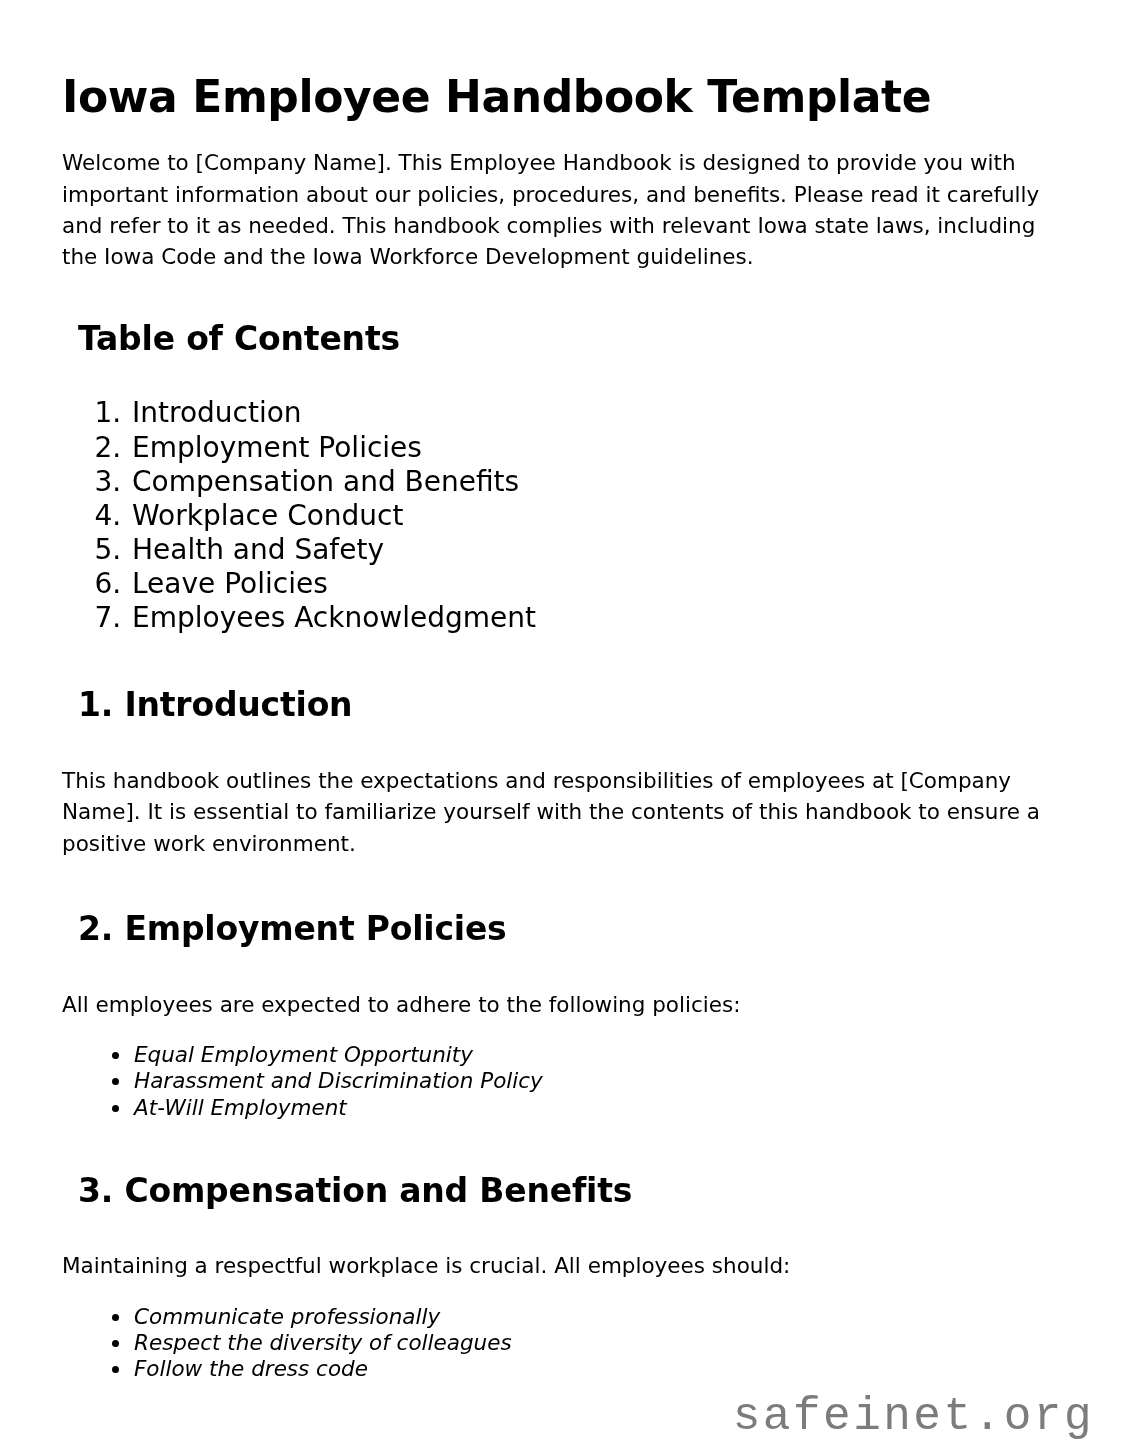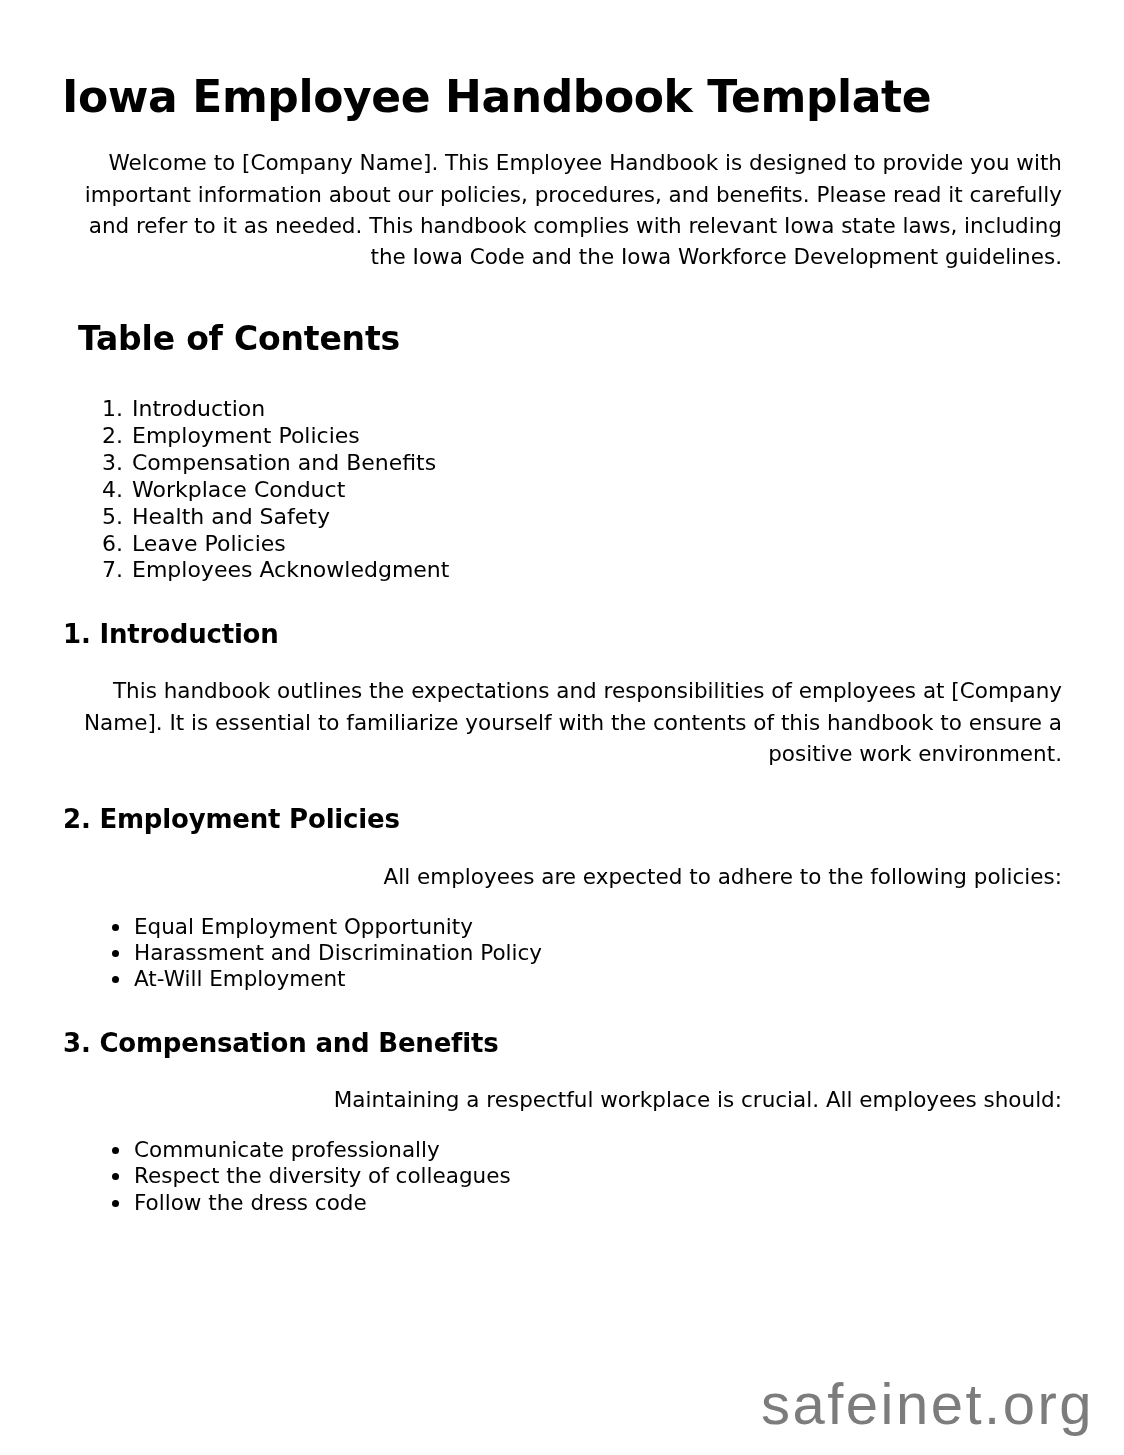--- a/index.html
+++ b/index.html
@@ -30,77 +30,77 @@
     margin: 0;
     padding-top: 72px;
   }
 
   .para {
     font-size: 21.5px;
     line-height: 1.46;
     margin: 0;
     padding-top: 26px;
     max-width: 1000px;
-    text-align: right;
   }
 
   h2.section-heading {
-    font-size: 26px;
+    font-size: 33px;
     font-weight: bold;
     line-height: 1.2;
     letter-spacing: -0.2px;
-    margin: 1px;
+    margin: 16px;
     padding-top: 34px;
   }
 
   h2.toc-heading {
     font-size: 33px;
     font-weight: bold;
     line-height: 1.2;
     letter-spacing: -0.2px;
     margin: 16px;
     padding-top: 30px;
   }
 
   ol.toc-list {
     margin: 0;
     padding-top: 22px;
     padding-left: 68px;
-    font-size: 22px;
+    font-size: 28px;
     line-height: 1.22;
     list-style-position: outside;
     list-style-type: decimal;
   }
   ol.toc-list li {
     padding-left: 2px;
   }
 
   ul.bullet-list {
     margin: 0;
     padding-top: 22px;
     padding-left: 70px;
     font-size: 21.5px;
     line-height: 1.22;
     list-style-type: disc;
     list-style-position: outside;
   }
   ul.bullet-list li {
     padding-left: 2px;
+    font-style: italic;
   }
 
   .section-body {
     padding-top: 24px;
   }
 
   .watermark {
     position: absolute;
     right: 30px;
-    bottom: 18px;
-    font-family: Liberation Sans, sans-serif;
-    font-size: 58px;
+    bottom: 12px;
+    font-family: Liberation Mono, monospace;
+    font-size: 46px;
     letter-spacing: 2.5px;
     color: #7c7c7c;
     white-space: nowrap;
     user-select: none;
   }
 </style>
 </head>
 <body>
 
 <div id="page">

